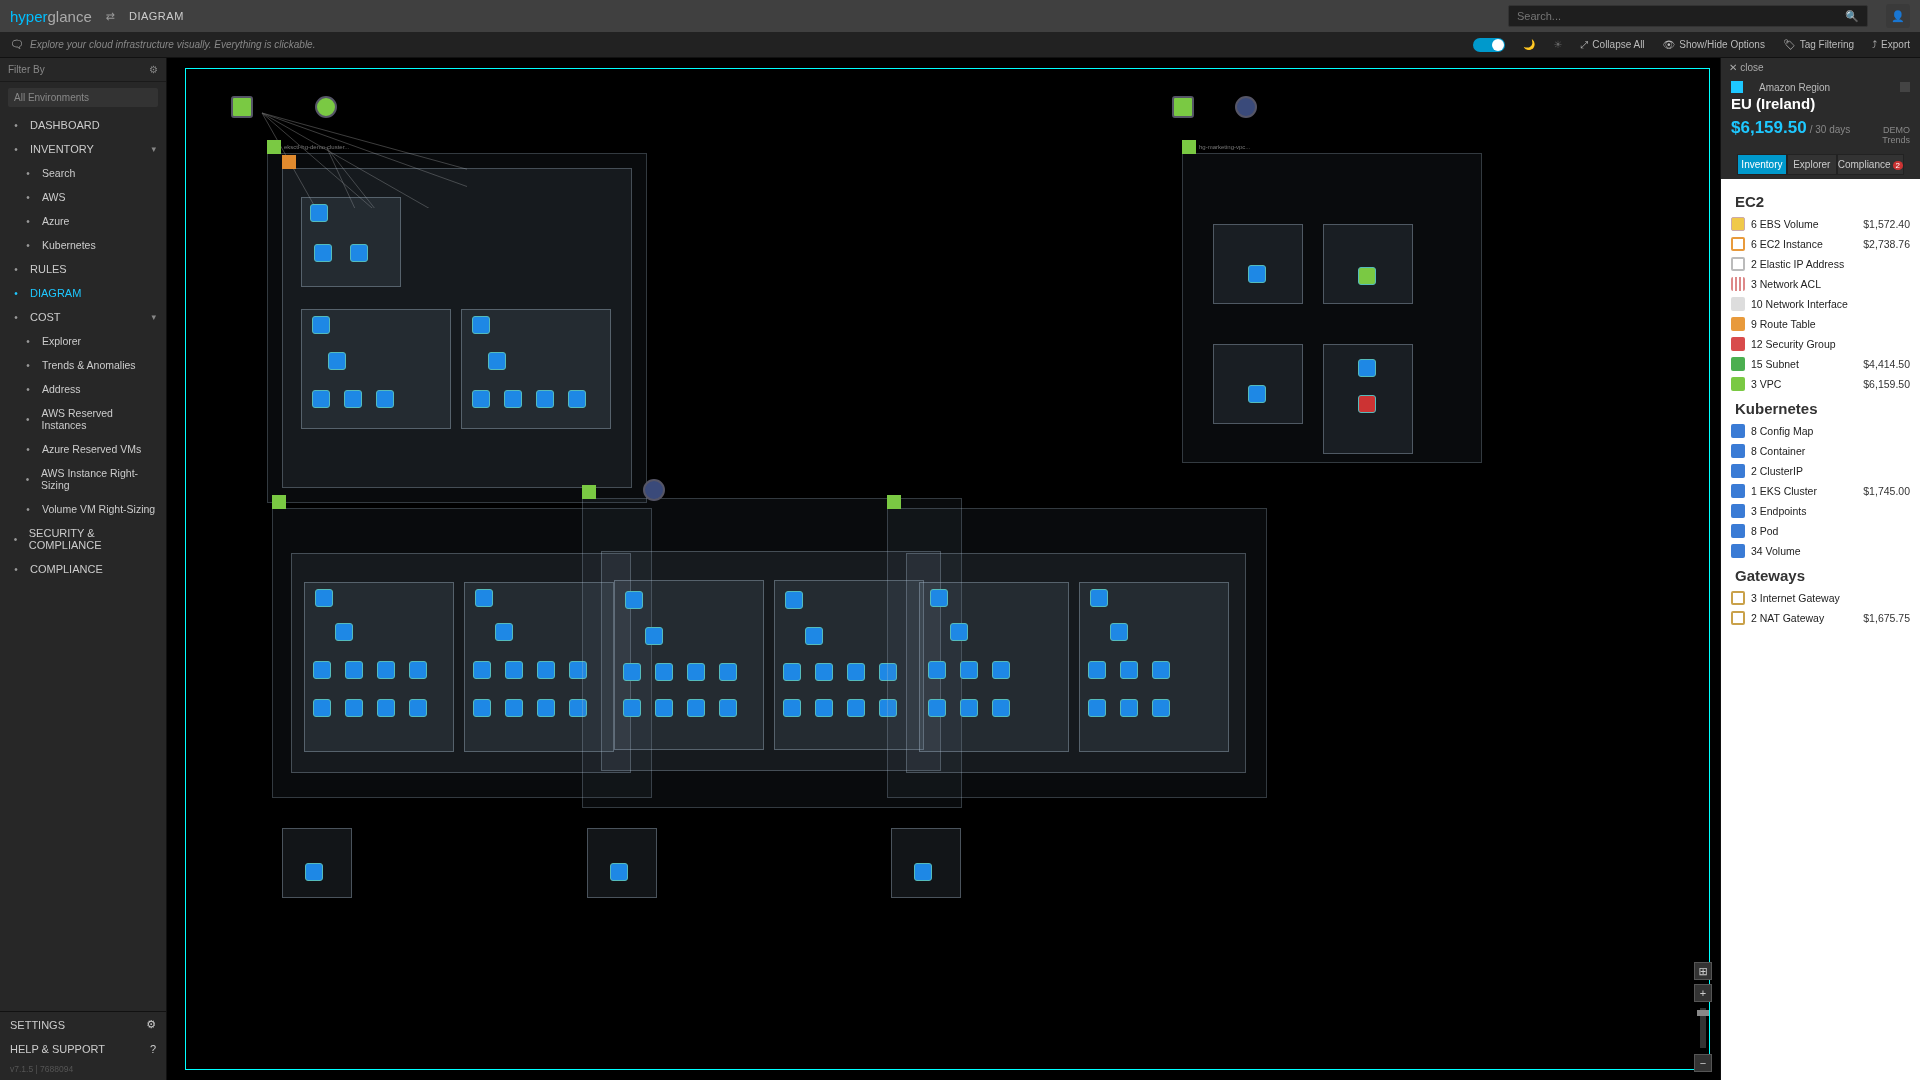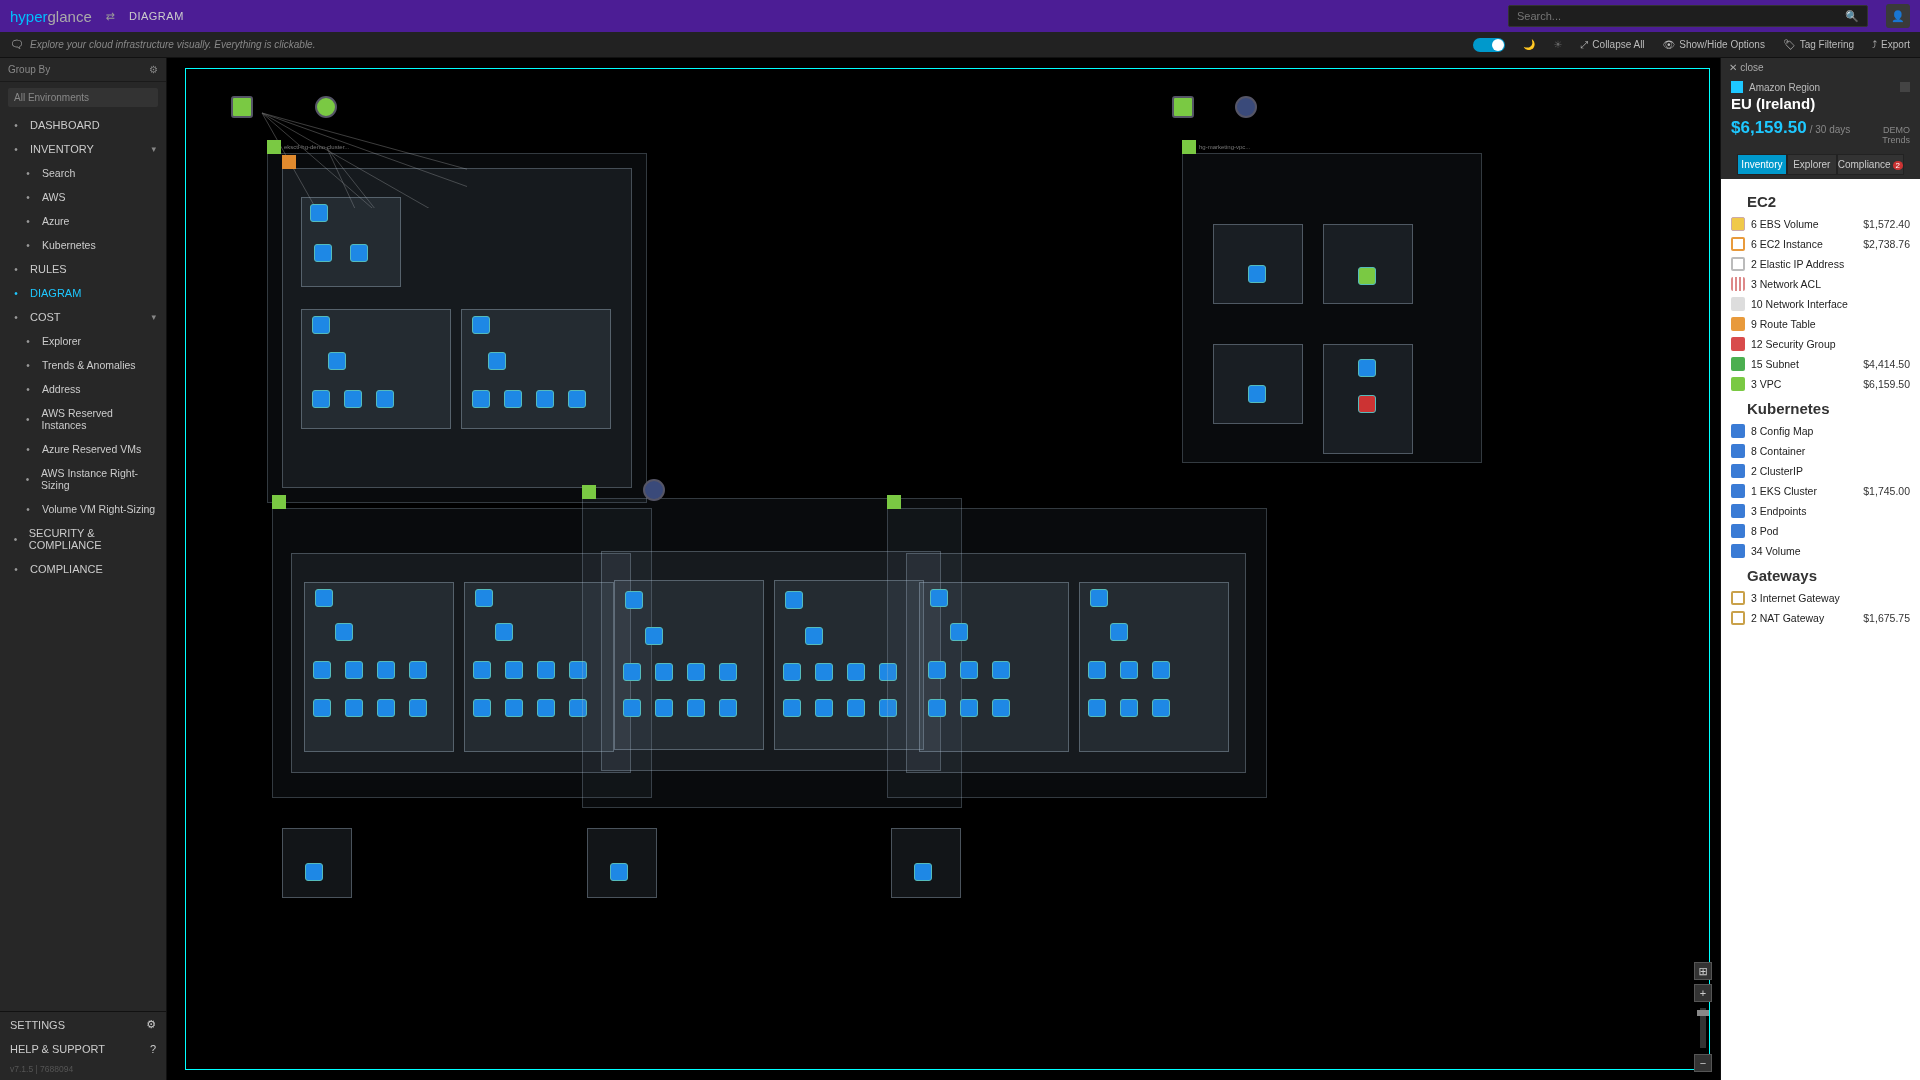--- a/index.html
+++ b/index.html
@@ -1,19 +1,19 @@
 <!DOCTYPE html>
 <html><head>
 <meta charset="utf-8">
 <style>
 * { margin:0; padding:0; box-sizing:border-box; font-family:Arial,Helvetica,sans-serif; }
 body { background:#1a1a1a; color:#ccc; width:1920px; height:1080px; overflow:hidden; font-size:11px; }
 
 
-.header { height:32px; background:#4c1d95; display:flex; align-items:center; padding:0 10px; }
+.header { height:32px; background:#404040; display:flex; align-items:center; padding:0 10px; }
 .logo { font-size:15px; font-weight:500; }
 .logo .h1 { color:#00bfff; } .logo .h2 { color:#aaa; }
 .swap-ic { margin:0 14px; color:#999; cursor:pointer;}
 .crumb { color:#ccc; font-size:11px; letter-spacing:.5px;}
 .spacer{flex:1;}
 .search-box{ background:#1e1e1e; border:1px solid #333; border-radius:2px; height:22px; width:360px; display:flex; align-items:center; padding:0 8px;}
 .search-box input{ background:transparent; border:none; outline:none; color:#ccc; flex:1; font-size:11px;}
 .user-ic{ margin-left:18px; width:24px;height:24px;background:#3a3a3a;border-radius:3px;display:flex;align-items:center;justify-content:center;}
 
 
@@ -57,33 +57,33 @@
 .tiny{position:absolute;width:22px;height:22px;border-radius:50%;background:#3a4a7a;border:2px solid #556;}
 .zoom-ctrl{position:absolute;right:8px;bottom:8px;display:flex;flex-direction:column;gap:4px;}
 .zoom-ctrl .zb{width:18px;height:18px;background:#333;border:1px solid #555;display:flex;align-items:center;justify-content:center;font-size:11px;cursor:pointer;}
 .zslider{width:6px;height:40px;background:#333;margin:2px auto;position:relative;}
 .zslider::after{content:"";position:absolute;left:-3px;top:2px;width:12px;height:6px;background:#888;}
 
 
 .rpanel{ width:200px; background:#2b2b2b; display:flex; flex-direction:column; border-left:1px solid #111;}
 .rp-close{font-size:10px;color:#aaa;padding:4px 8px;cursor:pointer;}
 .rp-head{padding:4px 10px;}
-.rp-chip{display:flex;align-items:center;gap:6px;font-size:10px;color:#bbb;}
+.rp-chip{display:flex;align-items:center;gap:16px;font-size:10px;color:#bbb;}
 .rp-chip .sq{width:12px;height:12px;background:#1ec8ff;display:inline-block;}
 .rp-title{font-size:15px;font-weight:bold;color:#fff;margin-top:2px;}
 .rp-cost{display:flex;align-items:baseline;justify-content:space-between;margin-top:6px;}
 .rp-cost .big{color:#1ec8ff;font-size:17px;font-weight:bold;}
 .rp-cost .per{color:#888;font-size:10px;}
 .rp-cost .acct{color:#888;font-size:9px;text-align:right;line-height:1.1;}
 .rp-tabs{display:flex;margin:8px 6px 0;gap:0;}
 .rp-tab{flex:1;text-align:center;font-size:10px;padding:4px 0;background:#333;color:#ccc;cursor:pointer;border:1px solid #222;}
 .rp-tab.active{background:#0099cc;color:#fff;}
 .rp-tab .badge{background:#c33;color:#fff;border-radius:50%;font-size:8px;padding:0 3px;margin-left:2px;}
 .rp-body{flex:1;background:#fff;color:#222;overflow:auto;padding:8px 10px;}
-.rp-sec{font-size:15px;font-weight:bold;color:#333;margin:6px 16px 4px;}
+.rp-sec{font-size:15px;font-weight:bold;color:#333;margin:6px 4px 4px;}
 .rp-row{display:flex;align-items:center;font-size:10.5px;padding:3px 0;}
 .rp-row .ric{width:14px;height:14px;margin-right:6px;border-radius:2px;display:inline-block;}
 .rp-row .rval{margin-left:auto;color:#333;}
 .ic-vol{background:#f0c94a;border:1px solid #caa;}
 .ic-ec2{background:#fff;border:2px solid #e89a3c;}
 .ic-eip{background:#fff;border:2px solid #bbb;border-radius:50%;}
 .ic-acl{background:repeating-linear-gradient(90deg,#d88,#d88 2px,#fff 2px,#fff 4px);}
 .ic-ni{background:#ddd;}
 .ic-rt{background:#e89a3c;}
 .ic-sg{background:#d84c4c;}
@@ -132,21 +132,21 @@
         <span>⤴</span>
         <span>Export</span>
       </div>
   </div>
 </div>
 
 <div class="main">
 
   <div class="sidebar">
     <div class="filter-row">
-      <span>Group By</span>
+      <span>Filter By</span>
       <span>⚙</span>
     </div>
     <div class="env-box">All Environments</div>
     <div class="nav" id="nav">
         <div class="nav-item">
           <span class="nav-ic">•</span>
           <span>DASHBOARD</span>
         </div>
         <div class="nav-item">
           <span class="nav-ic">•</span>

